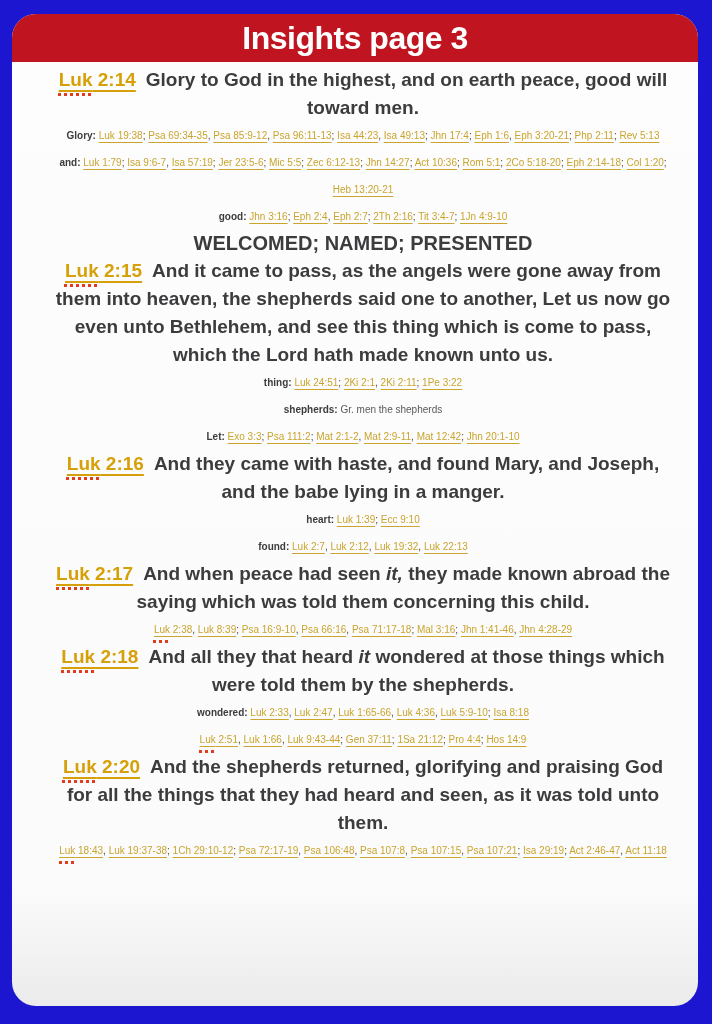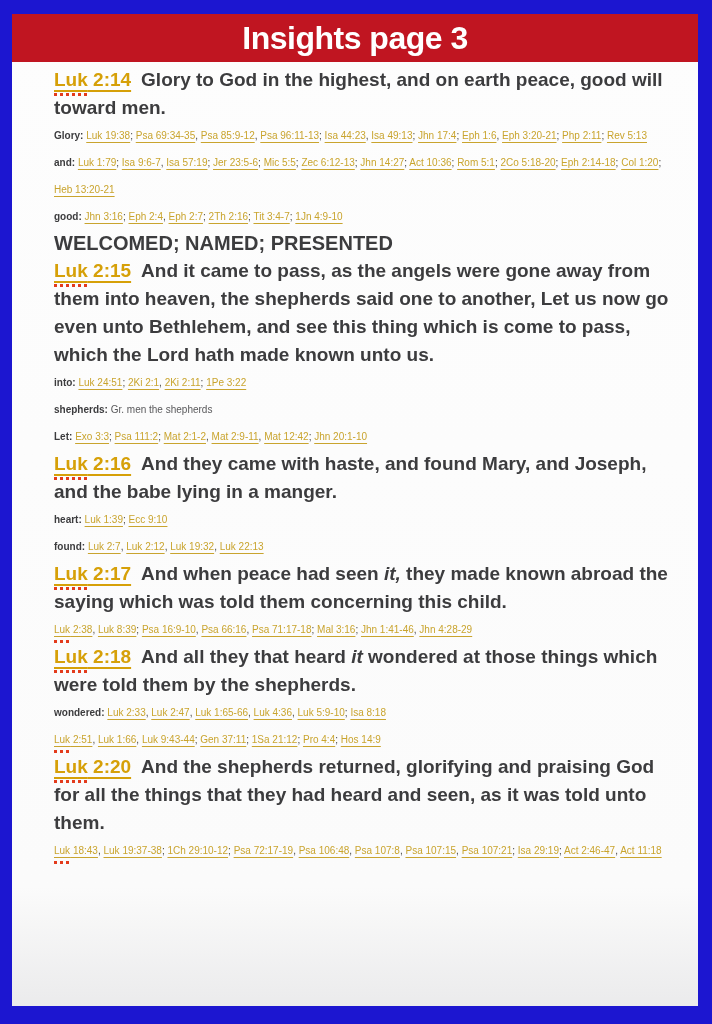--- a/index.html
+++ b/index.html
@@ -9,38 +9,39 @@
     height: 1024px;
     background: var(--blue-border, #1c16d0);
     font-family: "Liberation Sans", "DejaVu Sans", sans-serif;
     overflow: hidden;
   }
   .card {
     position: absolute;
     left: 12px; top: 14px; right: 14px; bottom: 18px;
     background: linear-gradient(180deg, #fdfdfd 0%, #fbfbfb 88%, #ebebec 100%);
     overflow: hidden;
+    border-radius: 24px;
   }
   .header {
     height: 48px;
     background: var(--red-header, #c01521);
     display: flex;
     align-items: center;
     justify-content: center;
   }
   .header h1 {
     margin: 0;
     color: #ffffff;
     font-size: 32px;
     font-weight: bold;
     letter-spacing: -0.5px;
   }
   .content {
     padding: 4px 26px 0 42px;
-    text-align: left;
+    text-align: center;
   }
   .content p { margin: 0; }
   .verse {
     margin-top: 5px;
     font-size: 19px;
     line-height: 28px;
     font-weight: bold;
     color: var(--text-dark, #3c3c3e);
   }
   .verse .vtext em { font-style: italic; }
@@ -89,21 +90,21 @@
   <div class="header">
     <h1>Insights page 3</h1>
   </div>
   <div class="content">
       <p class="verse"><a class="vref" href="#"><span class="missp">Luk</span> 2:14</a><span class="vtext"><span>Glory to God in the highest, and on earth peace, good will toward men.</span></span></p>
       <p class="note"><span class="nlabel">Glory:</span> <a class="ref-link" href="#">Luk 19:38</a><span class="sep">; </span><a class="ref-link" href="#">Psa 69:34-35</a><span class="sep">, </span><a class="ref-link" href="#">Psa 85:9-12</a><span class="sep">, </span><a class="ref-link" href="#">Psa 96:11-13</a><span class="sep">; </span><a class="ref-link" href="#">Isa 44:23</a><span class="sep">, </span><a class="ref-link" href="#">Isa 49:13</a><span class="sep">; </span><a class="ref-link" href="#">Jhn 17:4</a><span class="sep">; </span><a class="ref-link" href="#">Eph 1:6</a><span class="sep">, </span><a class="ref-link" href="#">Eph 3:20-21</a><span class="sep">; </span><a class="ref-link" href="#">Php 2:11</a><span class="sep">; </span><a class="ref-link" href="#">Rev 5:13</a></p>
       <p class="note"><span class="nlabel">and:</span> <a class="ref-link" href="#">Luk 1:79</a><span class="sep">; </span><a class="ref-link" href="#">Isa 9:6-7</a><span class="sep">, </span><a class="ref-link" href="#">Isa 57:19</a><span class="sep">; </span><a class="ref-link" href="#">Jer 23:5-6</a><span class="sep">; </span><a class="ref-link" href="#">Mic 5:5</a><span class="sep">; </span><a class="ref-link" href="#">Zec 6:12-13</a><span class="sep">; </span><a class="ref-link" href="#">Jhn 14:27</a><span class="sep">; </span><a class="ref-link" href="#">Act 10:36</a><span class="sep">; </span><a class="ref-link" href="#">Rom 5:1</a><span class="sep">; </span><a class="ref-link" href="#">2Co 5:18-20</a><span class="sep">; </span><a class="ref-link" href="#">Eph 2:14-18</a><span class="sep">; </span><a class="ref-link" href="#">Col 1:20</a><span class="sep">; </span><a class="ref-link" href="#">Heb 13:20-21</a></p>
       <p class="note"><span class="nlabel">good:</span> <a class="ref-link" href="#">Jhn 3:16</a><span class="sep">; </span><a class="ref-link" href="#">Eph 2:4</a><span class="sep">, </span><a class="ref-link" href="#">Eph 2:7</a><span class="sep">; </span><a class="ref-link" href="#">2Th 2:16</a><span class="sep">; </span><a class="ref-link" href="#">Tit 3:4-7</a><span class="sep">; </span><a class="ref-link" href="#">1Jn 4:9-10</a></p>
       <p class="subhead">WELCOMED; NAMED; PRESENTED</p>
       <p class="verse"><a class="vref" href="#"><span class="missp">Luk</span> 2:15</a><span class="vtext"><span>And it came to pass, as the angels were gone away from them into heaven, the shepherds said one to another, Let us now go even unto Bethlehem, and see this thing which is come to pass, which the Lord hath made known unto us.</span></span></p>
-      <p class="note"><span class="nlabel">into:</span> <a class="ref-link" href="#">Luk 24:51</a><span class="sep">; </span><a class="ref-link" href="#">2Ki 2:1</a><span class="sep">, </span><a class="ref-link" href="#">2Ki 2:11</a><span class="sep">; </span><a class="ref-link" href="#">1Pe 3:22</a></p>
+      <p class="note"><span class="nlabel">thing:</span> <a class="ref-link" href="#">Luk 24:51</a><span class="sep">; </span><a class="ref-link" href="#">2Ki 2:1</a><span class="sep">, </span><a class="ref-link" href="#">2Ki 2:11</a><span class="sep">; </span><a class="ref-link" href="#">1Pe 3:22</a></p>
       <p class="note"><span class="nlabel">shepherds:</span> <span class="plain">Gr. men the shepherds</span></p>
       <p class="note"><span class="nlabel">Let:</span> <a class="ref-link" href="#">Exo 3:3</a><span class="sep">; </span><a class="ref-link" href="#">Psa 111:2</a><span class="sep">; </span><a class="ref-link" href="#">Mat 2:1-2</a><span class="sep">, </span><a class="ref-link" href="#">Mat 2:9-11</a><span class="sep">, </span><a class="ref-link" href="#">Mat 12:42</a><span class="sep">; </span><a class="ref-link" href="#">Jhn 20:1-10</a></p>
       <p class="verse"><a class="vref" href="#"><span class="missp">Luk</span> 2:16</a><span class="vtext"><span>And they came with haste, and found Mary, and Joseph, and the babe lying in a manger.</span></span></p>
       <p class="note"><span class="nlabel">heart:</span> <a class="ref-link" href="#">Luk 1:39</a><span class="sep">; </span><a class="ref-link" href="#">Ecc 9:10</a></p>
       <p class="note"><span class="nlabel">found:</span> <a class="ref-link" href="#">Luk 2:7</a><span class="sep">, </span><a class="ref-link" href="#">Luk 2:12</a><span class="sep">, </span><a class="ref-link" href="#">Luk 19:32</a><span class="sep">, </span><a class="ref-link" href="#">Luk 22:13</a></p>
       <p class="verse"><a class="vref" href="#"><span class="missp">Luk</span> 2:17</a><span class="vtext"><span>And when peace had seen </span><em>it,</em><span> they made known abroad the saying which was told them concerning this child.</span></span></p>
       <p class="note"><a class="ref-link" href="#"><span class="missp">Luk</span> 2:38</a><span class="sep">, </span><a class="ref-link" href="#">Luk 8:39</a><span class="sep">; </span><a class="ref-link" href="#">Psa 16:9-10</a><span class="sep">, </span><a class="ref-link" href="#">Psa 66:16</a><span class="sep">, </span><a class="ref-link" href="#">Psa 71:17-18</a><span class="sep">; </span><a class="ref-link" href="#">Mal 3:16</a><span class="sep">; </span><a class="ref-link" href="#">Jhn 1:41-46</a><span class="sep">, </span><a class="ref-link" href="#">Jhn 4:28-29</a></p>
       <p class="verse"><a class="vref" href="#"><span class="missp">Luk</span> 2:18</a><span class="vtext"><span>And all they that heard </span><em>it</em><span> wondered at those things which were told them by the shepherds.</span></span></p>
       <p class="note"><span class="nlabel">wondered:</span> <a class="ref-link" href="#">Luk 2:33</a><span class="sep">, </span><a class="ref-link" href="#">Luk 2:47</a><span class="sep">, </span><a class="ref-link" href="#">Luk 1:65-66</a><span class="sep">, </span><a class="ref-link" href="#">Luk 4:36</a><span class="sep">, </span><a class="ref-link" href="#">Luk 5:9-10</a><span class="sep">; </span><a class="ref-link" href="#">Isa 8:18</a></p>
       <p class="note"><a class="ref-link" href="#"><span class="missp">Luk</span> 2:51</a><span class="sep">, </span><a class="ref-link" href="#">Luk 1:66</a><span class="sep">, </span><a class="ref-link" href="#">Luk 9:43-44</a><span class="sep">; </span><a class="ref-link" href="#">Gen 37:11</a><span class="sep">; </span><a class="ref-link" href="#">1Sa 21:12</a><span class="sep">; </span><a class="ref-link" href="#">Pro 4:4</a><span class="sep">; </span><a class="ref-link" href="#">Hos 14:9</a></p>

